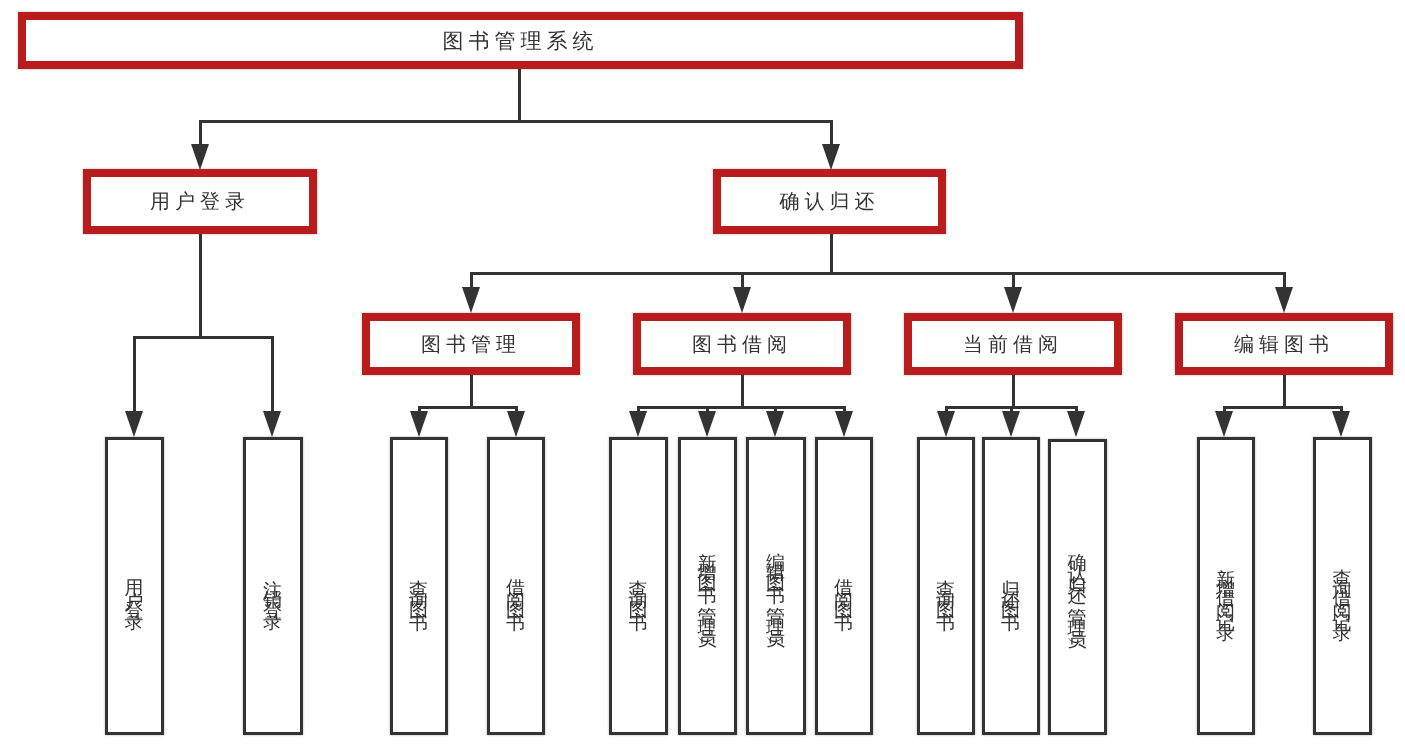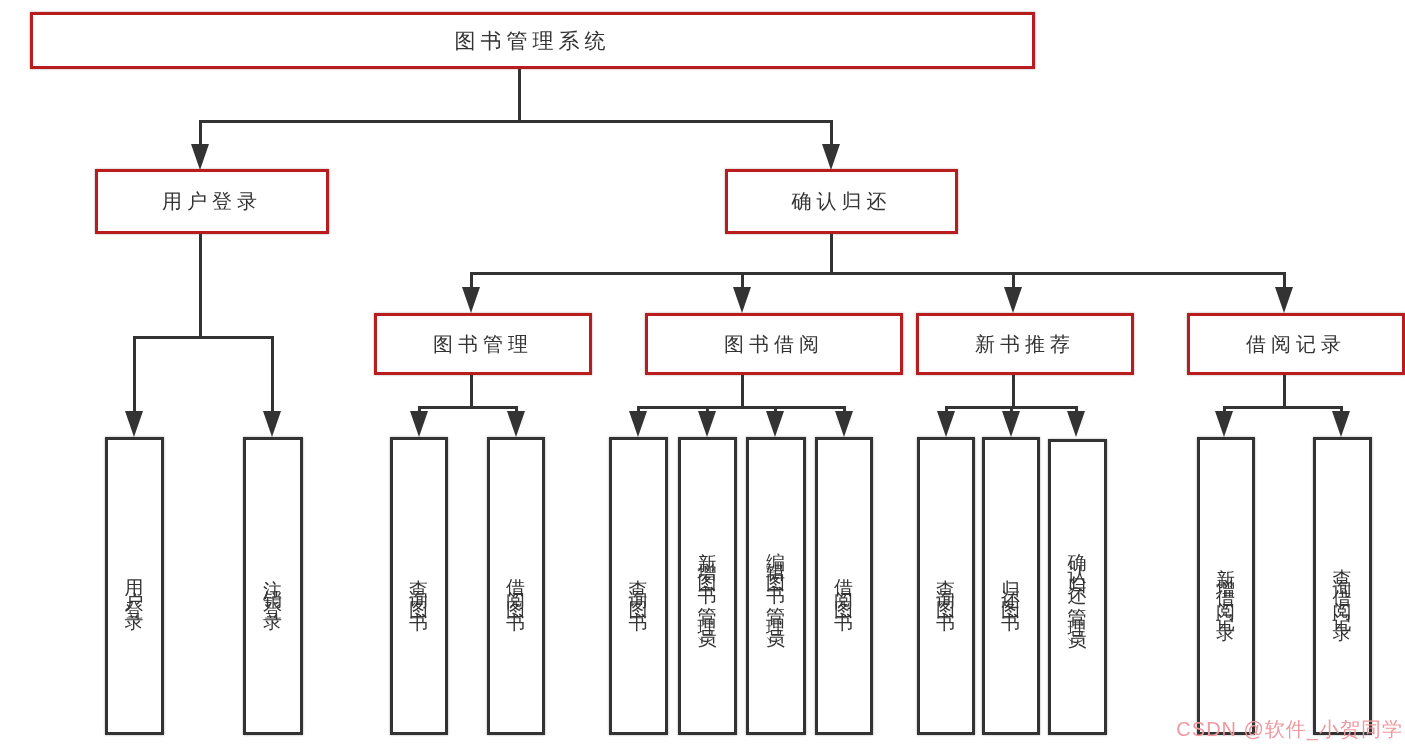--- a/index.html
+++ b/index.html
@@ -7,27 +7,26 @@
     position:relative;
     width:1405px;height:747px;
     background:#ffffff;
     font-family:"Liberation Sans","DejaVu Sans",sans-serif;
     color:#333333;
     overflow:hidden;
   }
   .box{
     position:absolute;
     background:#ffffff;
-    border:3px solid #b91c1c;
+    border:8px solid #b91c1c;
     box-shadow:0 0 2px rgba(0,0,0,0.35);
     display:flex;align-items:center;justify-content:center;
     box-sizing:border-box;
     font-size:20px;letter-spacing:5px;
     white-space:nowrap;
-    margin-left:12px;
   }
   .box.root{font-size:21px;}
   .vbox{
     position:absolute;
     background:#ffffff;
     border:3px solid #333333;
     box-shadow:0 0 2px rgba(0,0,0,0.35);
     display:flex;align-items:center;justify-content:center;
     box-sizing:border-box;
   }
@@ -86,23 +85,23 @@
   <div class="vline" style="left:470px;top:272px;height:17px;"></div>
   <div class="arrow" style="left:462px;top:287px;"></div>
   <div class="vline" style="left:741px;top:272px;height:17px;"></div>
   <div class="arrow" style="left:733px;top:287px;"></div>
   <div class="vline" style="left:1012px;top:272px;height:17px;"></div>
   <div class="arrow" style="left:1004px;top:287px;"></div>
   <div class="vline" style="left:1283px;top:272px;height:17px;"></div>
   <div class="arrow" style="left:1275px;top:287px;"></div>
 
   <div class="box" style="left:362px;top:313px;width:218px;height:62px;">图书管理</div>
-  <div class="box" style="left:633px;top:313px;width:258px;height:62px;">图书借阅</div>
-  <div class="box" style="left:904px;top:313px;width:218px;height:62px;">新书推荐</div>
-  <div class="box" style="left:1175px;top:313px;width:218px;height:62px;">借阅记录</div>
+  <div class="box" style="left:633px;top:313px;width:218px;height:62px;">图书借阅</div>
+  <div class="box" style="left:904px;top:313px;width:218px;height:62px;">当前借阅</div>
+  <div class="box" style="left:1175px;top:313px;width:218px;height:62px;">编辑图书</div>
 
   <div class="vline" style="left:470px;top:375px;height:33px;"></div>
   <div class="hline" style="left:418px;top:406px;width:99px;"></div>
   <div class="vline" style="left:418px;top:406px;height:8px;"></div>
   <div class="arrow" style="left:410px;top:411px;"></div>
   <div class="vline" style="left:515px;top:406px;height:8px;"></div>
   <div class="arrow" style="left:507px;top:411px;"></div>
 
   <div class="vline" style="left:741px;top:375px;height:33px;"></div>
   <div class="hline" style="left:637px;top:406px;width:208px;"></div>
@@ -168,15 +167,14 @@
     <span>确认归还（管理员）</span>
   </div>
 
   <div class="vbox" style="left:1197px;top:437px;width:58px;height:298px;">
     <span>新增借阅记录</span>
   </div>
   <div class="vbox" style="left:1313px;top:437px;width:59px;height:298px;">
     <span>查询借阅记录</span>
   </div>
 
-  <div id="watermark">CSDN @软件_小贺同学</div>
 
 </div>
 
 </body></html>

